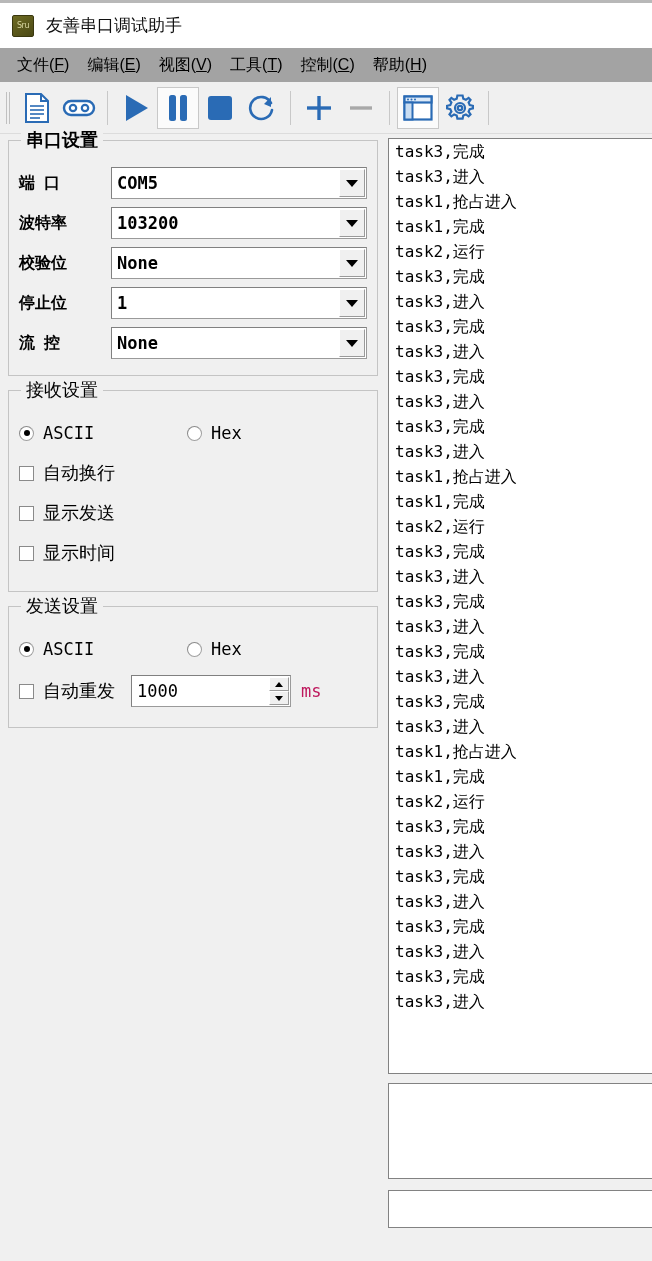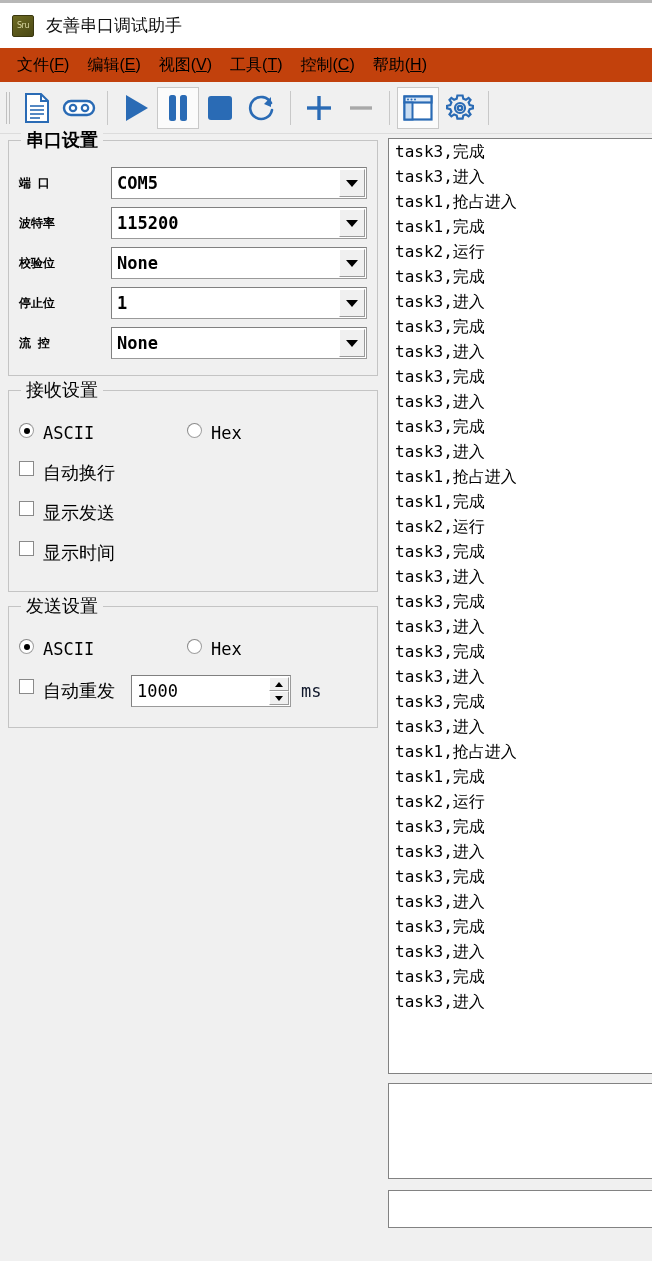--- a/index.html
+++ b/index.html
@@ -45,21 +45,21 @@
   .title-text {
     margin-left: 12px;
     font-size: 17px;
     color: #101010;
     white-space: nowrap;
   }
 
   
   .menubar {
     height: 34px;
-    background: #c2410c;
+    background: #a3a3a3;
     display: flex;
     align-items: center;
     padding-left: 8px;
     flex: 0 0 auto;
   }
   .menu-item {
     font-size: 16px;
     color: #000;
     padding: 3px 9px;
     white-space: nowrap;
@@ -147,21 +147,21 @@
 
   
   .frow {
     display: flex;
     align-items: center;
     height: 40px;
   }
   .flabel {
     width: 92px;
     flex: 0 0 92px;
-    font-size: 12px;
+    font-size: 16px;
     color: #000;
     white-space: pre;
   }
   .combo {
     flex: 1 1 auto;
     height: 32px;
     background: #ffffff;
     border: 1px solid #9a9a9a;
     border-top-color: #808080;
     border-left-color: #808080;
@@ -196,21 +196,21 @@
   }
 
   
   .optrow {
     display: flex;
     align-items: center;
     height: 40px;
   }
   .radio, .check {
     display: flex;
-    align-items: flex-start;
+    align-items: center;
     cursor: default;
     margin-right: 8px;
   }
   .radio-box {
     width: 15px; height: 15px;
     border-radius: 50%;
     background: #fff;
     border: 1px solid #a0a0a0;
     border-top-color: #8a8a8a;
     border-left-color: #8a8a8a;
@@ -279,21 +279,21 @@
   .tri-up {
     width:0;height:0;border-left:4px solid transparent;border-right:4px solid transparent;border-bottom:5px solid #000;
   }
   .tri-dn {
     width:0;height:0;border-left:4px solid transparent;border-right:4px solid transparent;border-top:5px solid #000;
   }
   .unit {
     margin-left: 10px;
     font-size: 17px;
     font-family: "DejaVu Sans Mono", monospace;
-    color: #0f172a;
+    color: #be185d;
   }
 
   
   .logbox {
     background: #fff;
     border: 1px solid #828282;
     border-right: none;
     flex: 0 0 auto;
     height: 936px;
     overflow: hidden;
@@ -480,21 +480,21 @@
               <span class="combo">
                 <span class="cval">COM5</span>
                 <span class="arrowbox">
                   <span class="caret-down"></span>
                 </span>
               </span>
             </div>
             <div class="frow">
               <span class="flabel">波特率</span>
               <span class="combo">
-                <span class="cval">115200</span>
+                <span class="cval">103200</span>
                 <span class="arrowbox">
                   <span class="caret-down"></span>
                 </span>
               </span>
             </div>
             <div class="frow">
               <span class="flabel">校验位</span>
               <span class="combo">
                 <span class="cval">None</span>
                 <span class="arrowbox">

